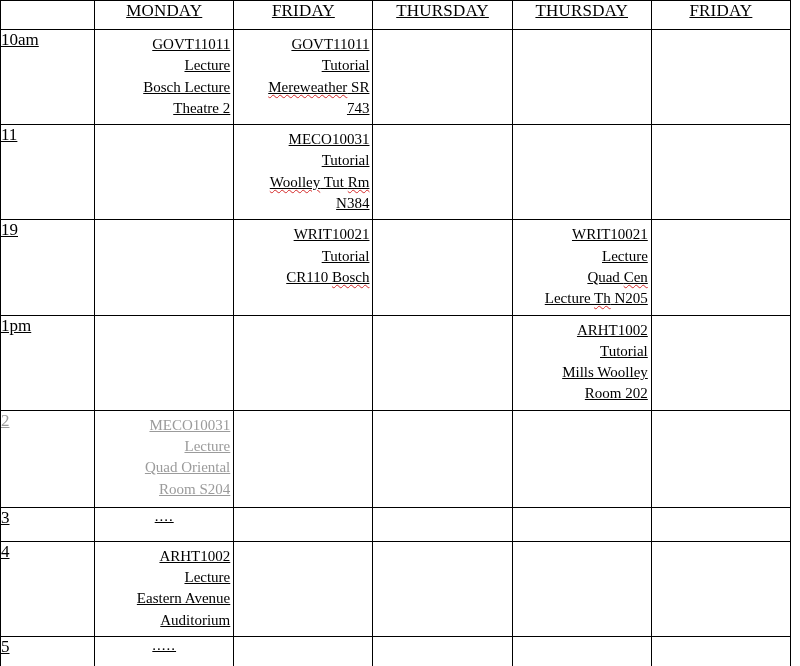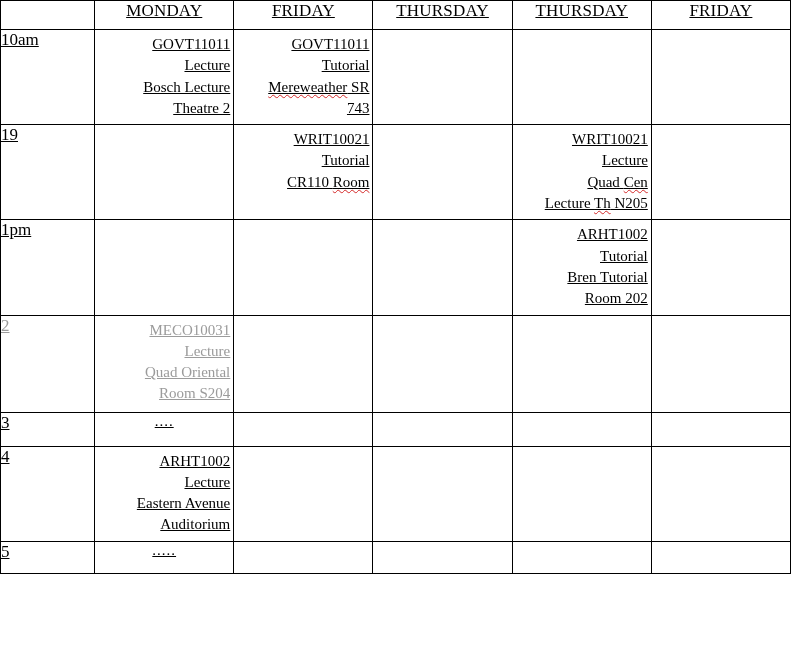--- a/index.html
+++ b/index.html
@@ -128,28 +128,43 @@
               <span class="line">GOVT11011</span>
               <span class="line">Tutorial</span>
               <span class="line"><span class="sq">Mereweather</span> SR</span>
               <span class="line">743</span>
             </div>
           </td>
           <td></td>
           <td></td>
           <td></td>
         </tr>
+        <tr class="r-11">
+          <td class="time-cell">11</td>
+          <td></td>
+          <td>
+            <div class="entry">
+              <span class="line">MECO10031</span>
+              <span class="line">Tutorial</span>
+              <span class="line"><span class="sq">Woolley</span> Tut <span class="sq">Rm</span></span>
+              <span class="line">N384</span>
+            </div>
+          </td>
+          <td></td>
+          <td></td>
+          <td></td>
+        </tr>
         <tr class="r-12">
           <td class="time-cell">19</td>
           <td></td>
           <td>
             <div class="entry">
               <span class="line">WRIT10021</span>
               <span class="line">Tutorial</span>
-              <span class="line">CR110 <span class="sq">Room</span></span>
+              <span class="line">CR110 <span class="sq">Bosch</span></span>
             </div>
           </td>
           <td></td>
           <td>
             <div class="entry">
               <span class="line">WRIT10021</span>
               <span class="line">Lecture</span>
               <span class="line">Quad <span class="sq">Cen</span></span>
               <span class="line">Lecture <span class="sq">Th</span> N205</span>
             </div>
@@ -158,21 +173,21 @@
         </tr>
         <tr class="r-1">
           <td class="time-cell">1pm</td>
           <td></td>
           <td></td>
           <td></td>
           <td>
             <div class="entry">
               <span class="line">ARHT1002</span>
               <span class="line">Tutorial</span>
-              <span class="line">Bren Tutorial</span>
+              <span class="line">Mills Woolley</span>
               <span class="line">Room 202</span>
             </div>
           </td>
           <td></td>
         </tr>
         <tr class="r-2 faded">
           <td class="time-cell">2</td>
           <td class="faded-cell">
             <div class="entry">
               <span class="line">MECO10031</span>

